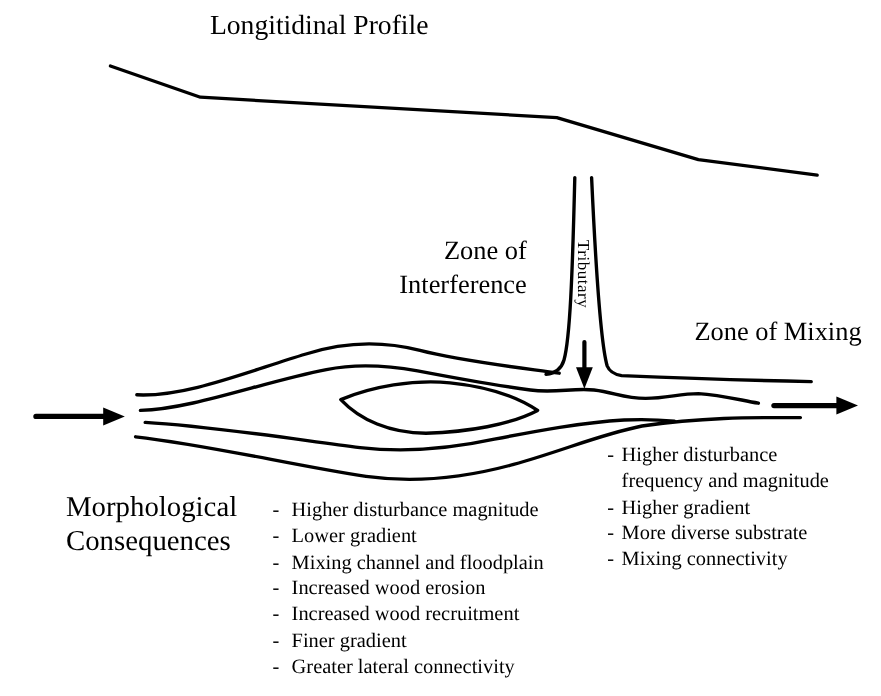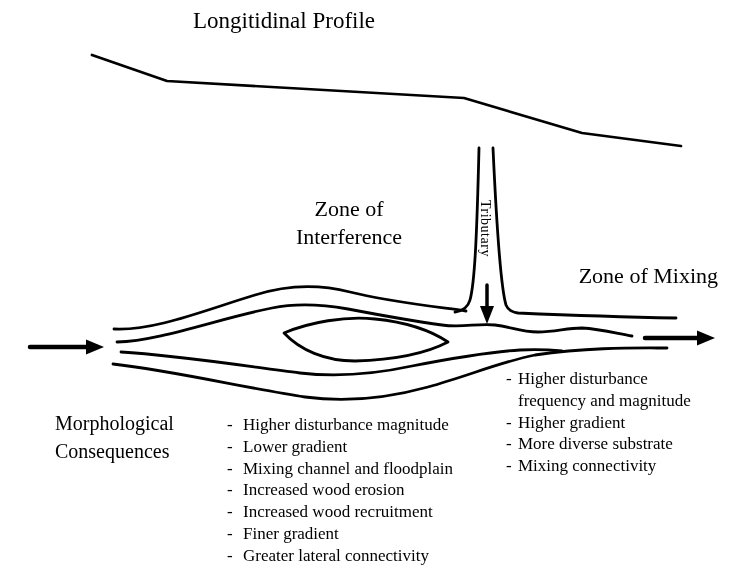--- a/index.html
+++ b/index.html
@@ -2,27 +2,27 @@
 <html><head>
 <meta charset="utf-8">
 <style>
   html,body { margin:0; padding:0; background:#ffffff; }
   .canvas {
     position:relative; width:734px; height:580px; background:#ffffff;
     font-family:"Liberation Serif", serif; color:#000; overflow:hidden;
   }
   .canvas svg { position:absolute; left:0; top:0; }
   .txt { position:absolute; }
-  .title { left:144px; top:8px; width:280px; text-align:center; font-size:23px; }
-  .zone-interference { left:259px; top:195px; width:180px; text-align:center;
+  .title { left:126px; top:8px; width:280px; text-align:center; font-size:23px; }
+  .zone-interference { left:259px; top:195px; width:180px; text-align:right;
       font-size:22px; line-height:28px; white-space:pre-line; }
   .zone-mixing { left:538px; top:263px; width:180px; text-align:right; font-size:22px; }
   .tributary-label { left:477px; top:200px; writing-mode:vertical-rl;
       font-size:14px; letter-spacing:0.5px; }
-  .morph { left:55px; top:409px; font-size:20px; line-height:28px; white-space:pre-line; }
+  .morph { left:55px; top:409px; font-size:24px; line-height:28px; white-space:pre-line; }
   .list { position:absolute; font-size:17px; line-height:21.8px; }
   .list-left { left:227px; top:414px; width:262px; }
   .list-right { left:506px; top:368px; width:204px; }
   .bullet-row { display:flex; align-items:baseline; }
   .list-left .dash { flex:0 0 16px; }
   .list-right .dash { flex:0 0 12px; }
   .item-text { flex:1 1 auto; }
 </style>
 </head>
 <body>

